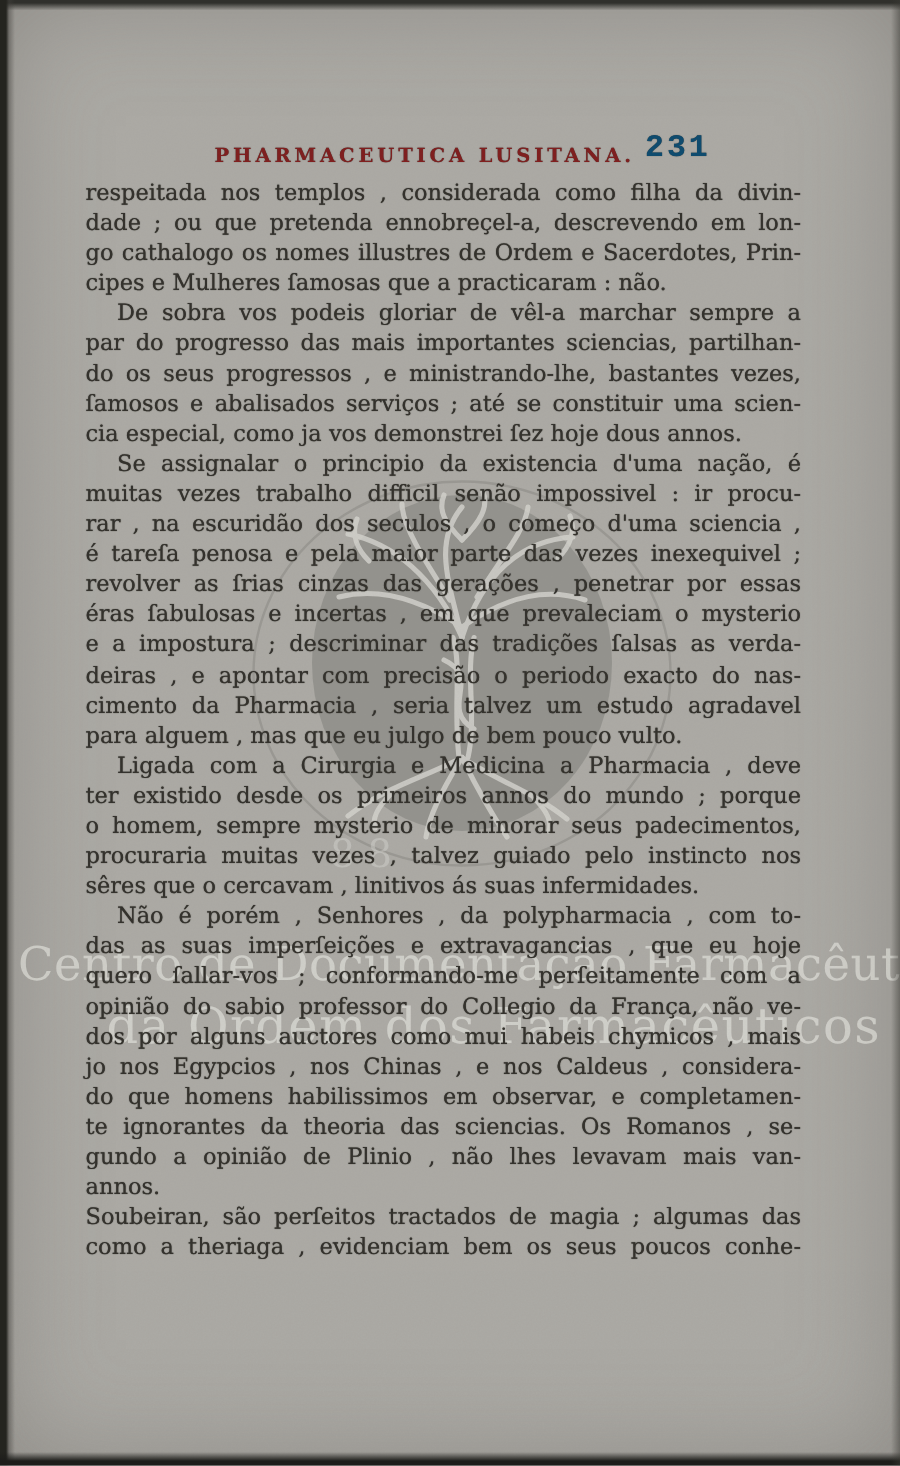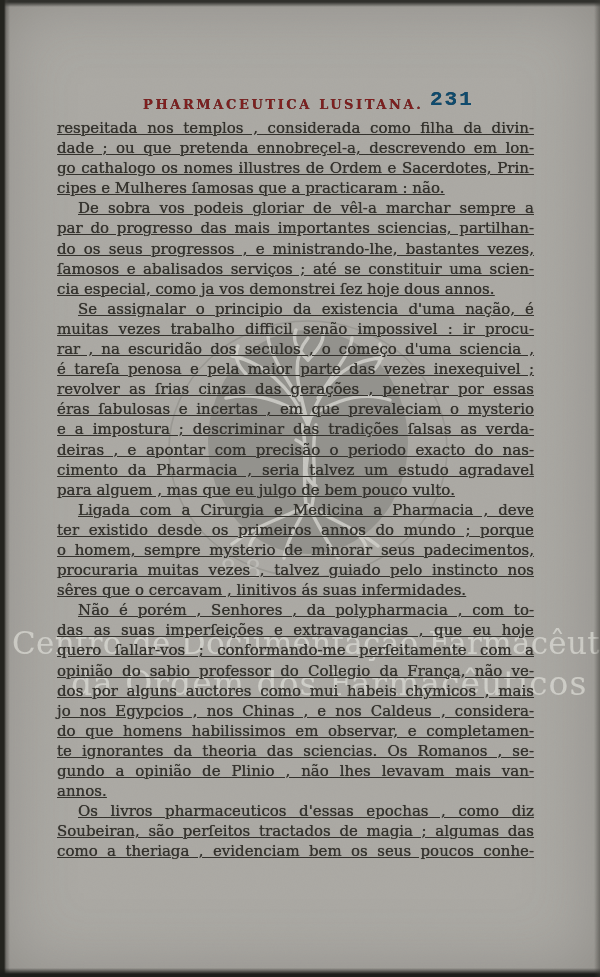--- a/index.html
+++ b/index.html
@@ -32,21 +32,21 @@
     font-family:Liberation Mono, monospace;
   }
   
   .body-text{
     position:absolute;left:57px;top:118px;width:477px;z-index:4;
     font-size:15px;color:#32302b;
     text-shadow:0 0 .7px rgba(46,44,39,.9);
   }
   .body-text .line{
     height:20.1px;line-height:20.1px;white-space:normal;
-    text-align:justify;text-align-last:justify;text-decoration:underline;
+    text-align:justify;text-align-last:justify;
   }
   .body-text .line.indent{text-indent:21px;}
   .body-text .line.para-end{text-align-last:left;}
   
   .watermark-line{
     position:absolute;z-index:3;white-space:nowrap;
     color:rgba(231,230,224,.62);font-weight:normal;
   }
   .wm1{left:12px;top:625px;font-size:31px;letter-spacing:.3px;}
   .wm2{left:71px;top:664px;font-size:33px;letter-spacing:1px;text-align:center;}
@@ -129,21 +129,20 @@
       <div class="line indent">Não é porém , Senhores , da polypharmacia , com to-</div>
       <div class="line">das as suas imperſeições e extravagancias , que eu hoje</div>
       <div class="line">quero ſallar-vos ; conformando-me perſeitamente com a</div>
       <div class="line">opinião do sabio professor do Collegio da França, não ve-</div>
       <div class="line">dos por alguns auctores como mui habeis chymicos , mais</div>
       <div class="line">jo nos Egypcios , nos Chinas , e nos Caldeus , considera-</div>
       <div class="line">do que homens habilissimos em observar, e completamen-</div>
       <div class="line">te ignorantes da theoria das sciencias. Os Romanos , se-</div>
       <div class="line">gundo a opinião de Plinio , não lhes levavam mais van-</div>
       <div class="line para-end">annos.</div>
-      <div class="line indent">Os livros pharmaceuticos d'essas epochas , como diz</div>
       <div class="line">Soubeiran, são perſeitos tractados de magia ; algumas das</div>
       <div class="line">como a theriaga , evidenciam bem os seus poucos conhe-</div>
     </div>
 
   <svg class="grain" width="600" height="977" aria-hidden="true">
     <filter id="g">
       <feTurbulence type="fractalNoise" baseFrequency="0.9" numOctaves="2" stitchTiles="stitch"></feTurbulence>
       <feColorMatrix type="matrix" values="0 0 0 0 0.22  0 0 0 0 0.21  0 0 0 0 0.19  0 0 0 0.10 0"></feColorMatrix>
     </filter>
     <rect width="600" height="977" filter="url(#g)"></rect>

